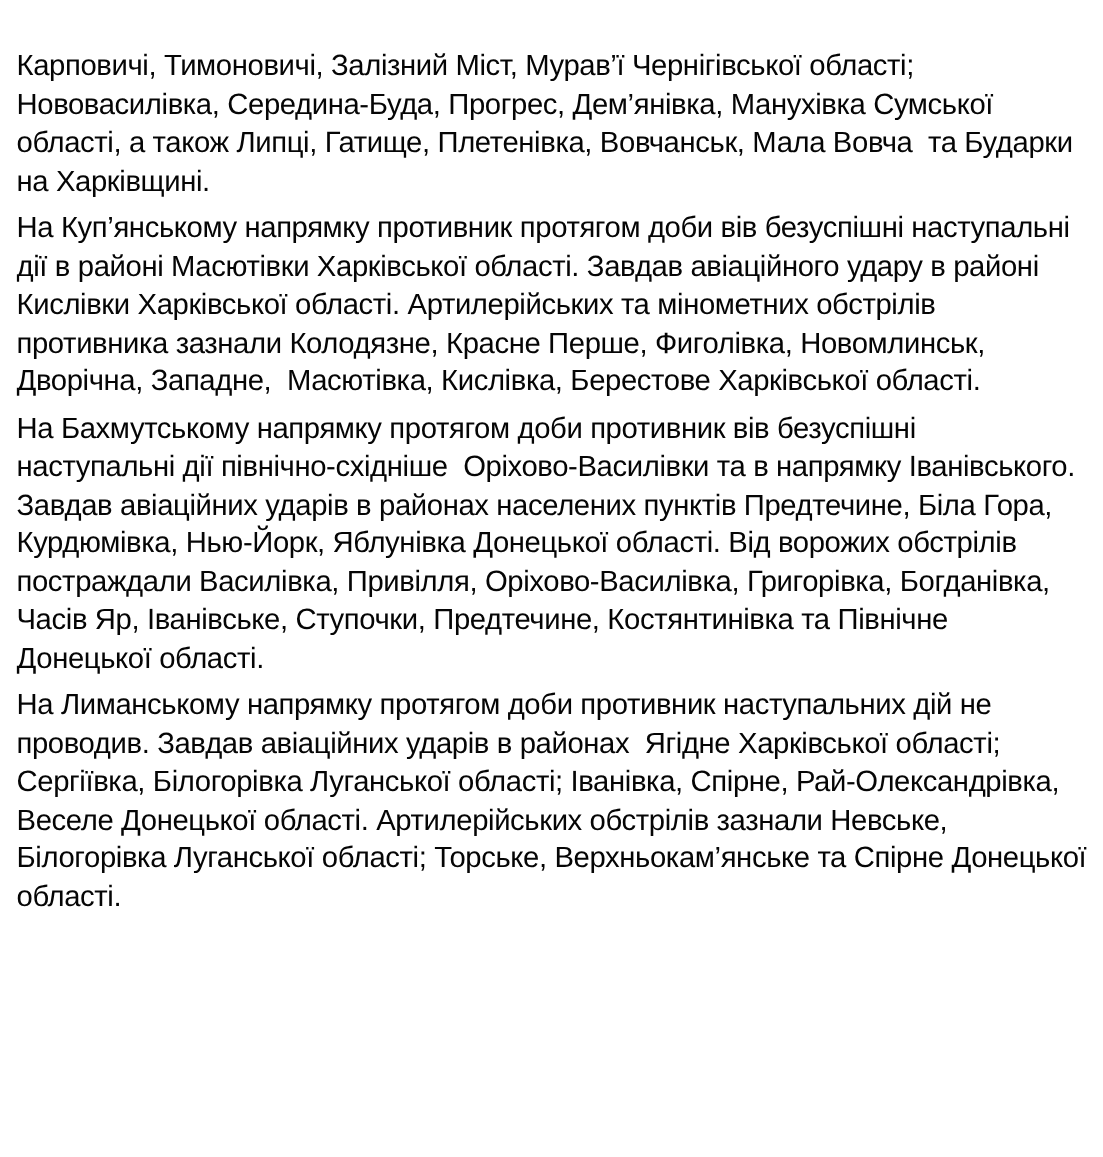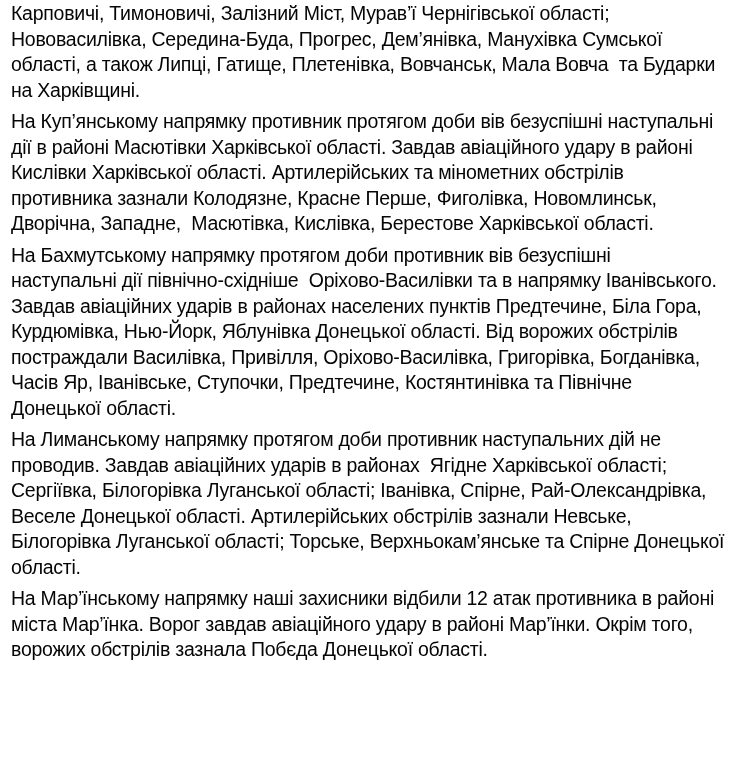--- a/index.html
+++ b/index.html
@@ -14,20 +14,21 @@
     }
     .post {
       box-sizing: border-box;
       width: 735px;
       padding: 1px 8px 0 11px;
       font-family: "Liberation Sans", sans-serif;
       font-size: 19.5px;
       line-height: 25.5px;
       letter-spacing: -0.25px;
       color: #050505;
+      margin-top: 31px;
     }
     .post p {
       margin: 0 0 6px 0;
       white-space: pre;      
       overflow: hidden;
     }
     .post p:last-child {
       margin-bottom: 0;
     }
   </style>
@@ -50,16 +51,13 @@
 Курдюмівка, Нью-Йорк, Яблунівка Донецької області. Від ворожих обстрілів
 постраждали Василівка, Привілля, Оріхово-Василівка, Григорівка, Богданівка,
 Часів Яр, Іванівське, Ступочки, Предтечине, Костянтинівка та Північне
 Донецької області.</p>
   <p>На Лиманському напрямку протягом доби противник наступальних дій не
 проводив. Завдав авіаційних ударів в районах  Ягідне Харківської області;
 Сергіївка, Білогорівка Луганської області; Іванівка, Спірне, Рай-Олександрівка,
 Веселе Донецької області. Артилерійських обстрілів зазнали Невське,
 Білогорівка Луганської області; Торське, Верхньокам’янське та Спірне Донецької
 області.</p>
-  <p>На Мар’їнському напрямку наші захисники відбили 12 атак противника в районі
-міста Мар’їнка. Ворог завдав авіаційного удару в районі Мар’їнки. Окрім того,
-ворожих обстрілів зазнала Побєда Донецької області.</p>
 </div>
 
 </body></html>

